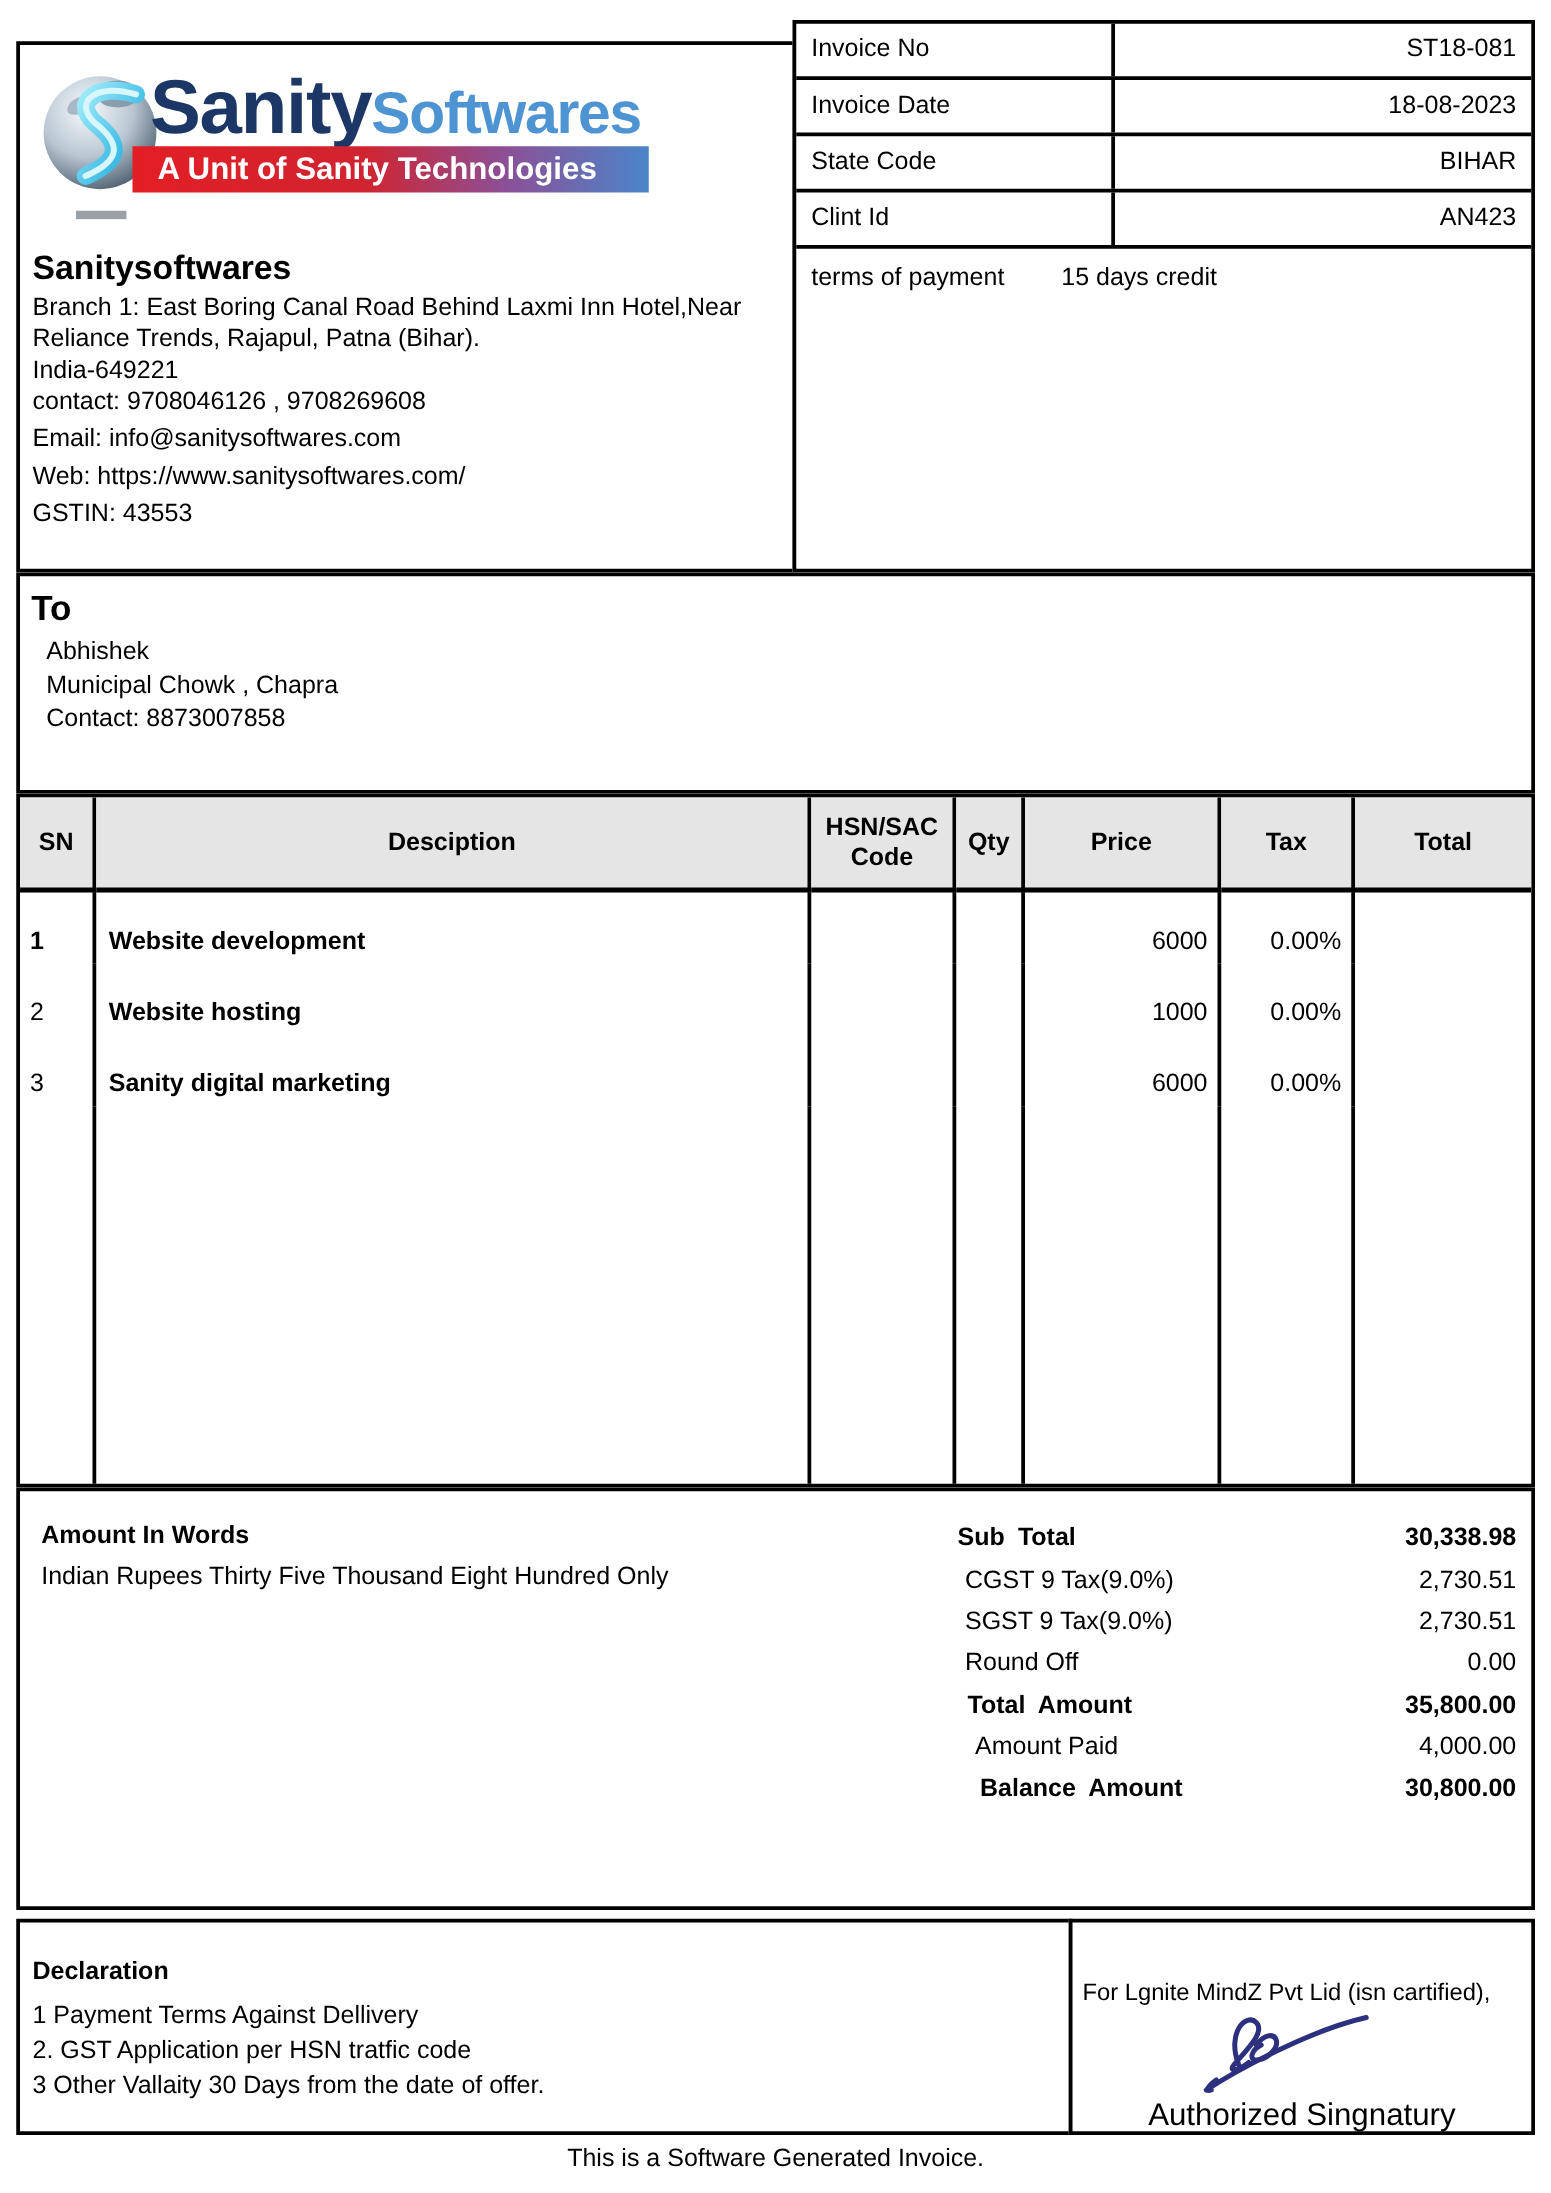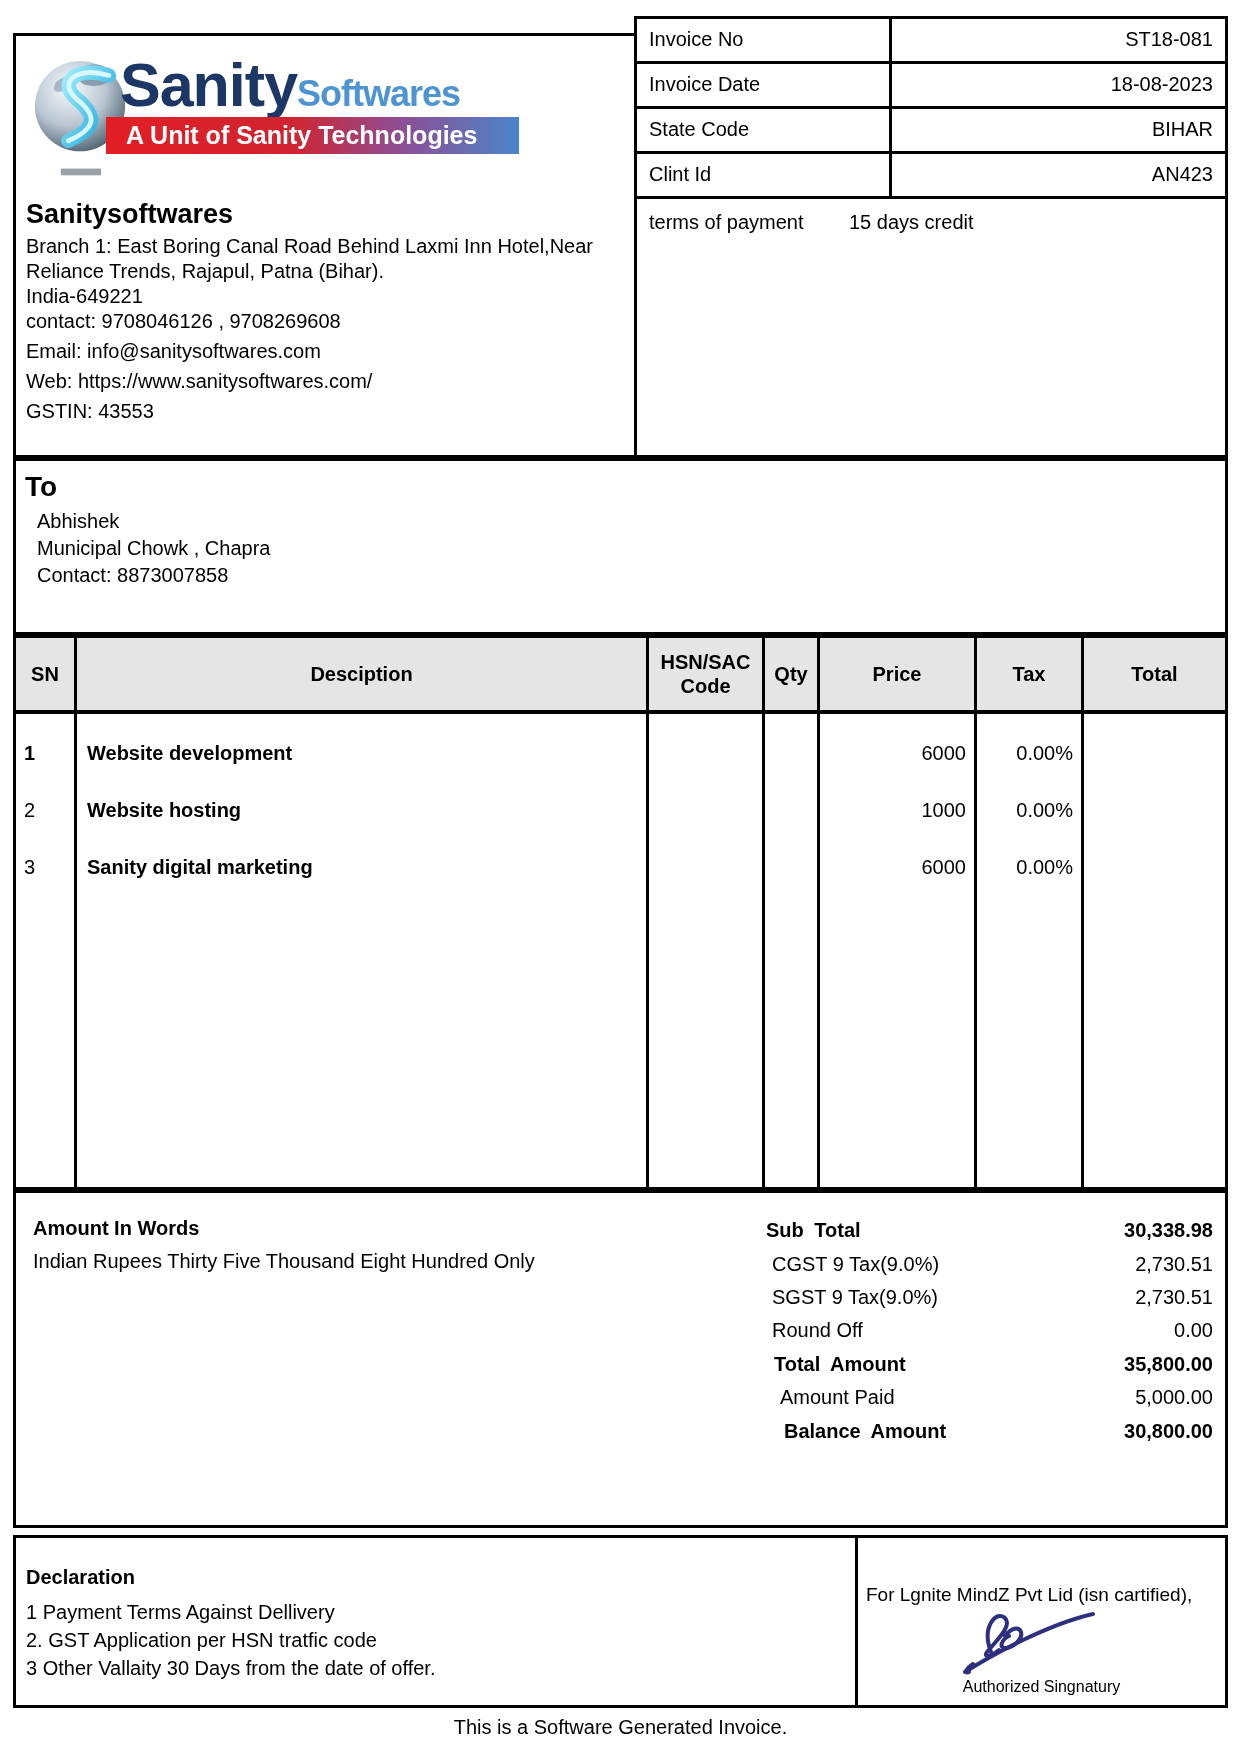--- a/index.html
+++ b/index.html
@@ -6,21 +6,21 @@
   #page{position:relative;width:1241px;height:1754px;background:#ffffff;
         font-family:"Liberation Sans",sans-serif;color:#000;overflow:hidden;}
   .box{position:absolute;border:3px solid #000;box-sizing:border-box;background:#fff;}
 
   
   #seller-box{left:13px;top:33px;width:624px;height:425px;}
   #globe{position:absolute;left:16px;top:0px;width:96px;height:150px;}
   #brand{position:absolute;left:104px;top:14px;white-space:nowrap;}
   #brand .primary{font-size:61px;font-weight:bold;color:#1c3766;letter-spacing:-1px;
                   border-bottom:7px solid #1c3766;padding-bottom:1px;}
-  #brand .secondary{font-size:36px;font-weight:bold;color:#4e93d2;letter-spacing:-1px;}
+  #brand .secondary{font-size:47px;font-weight:bold;color:#4e93d2;letter-spacing:-1px;}
   #tagline{position:absolute;left:90px;top:81px;width:413px;height:37px;box-sizing:border-box;
            background:linear-gradient(90deg,#e31e25 0%,#d02430 45%,#8c4f96 72%,#4b85c9 100%);
            color:#fff;font-weight:bold;font-size:25px;line-height:37px;padding-left:20px;}
   #seller-info{position:absolute;left:10px;top:162px;font-size:20px;line-height:25px;}
   #seller-info .name{font-size:27px;font-weight:bold;line-height:32px;margin-bottom:4px;}
   #seller-info .gap{margin-top:5px;}
 
   
   #invoice-meta{left:634px;top:16px;width:594px;height:442px;}
   #invoice-meta .title{height:47px;background:#e5e5e5;border-bottom:3px solid #000;
@@ -60,21 +60,21 @@
   .sum-line.bold{font-weight:bold;}
   .sum-line.bold .l{word-spacing:5px;}
 
   
   #declaration-box{left:13px;top:1535px;width:845px;height:173px;}
   #declaration-box .dec-title{position:absolute;left:10px;top:28px;font-size:20px;font-weight:bold;}
   #declaration-box .dec-lines{position:absolute;left:10px;top:60px;font-size:20px;line-height:28px;}
   #signature-box{left:855px;top:1535px;width:373px;height:173px;}
   #signature-box .for-line{position:absolute;left:8px;top:46px;font-size:19px;white-space:nowrap;}
   #signature-box .sig{position:absolute;left:95px;top:68px;width:170px;height:72px;}
-  #signature-box .auth-line{position:absolute;left:0;top:140px;width:100%;text-align:center;font-size:16px;}
+  #signature-box .auth-line{position:absolute;left:0;top:140px;width:100%;text-align:center;font-size:25px;}
 
   #footer-note{position:absolute;left:0;top:1716px;width:1241px;text-align:center;font-size:20px;}
 </style>
 </head>
 <body>
 
 <div id="page">
 
   <div id="seller-box" class="box">
     <svg id="globe" viewBox="0 0 100 150">
@@ -203,21 +203,21 @@
     <div class="sum-line" style="top:126px;">
       <span class="l" style="margin-left:6px;">Round Off</span>
       <span class="v">0.00</span>
     </div>
     <div class="sum-line bold" style="top:160px;">
       <span class="l" style="margin-left:8px;">Total Amount</span>
       <span class="v">35,800.00</span>
     </div>
     <div class="sum-line" style="top:193px;">
       <span class="l" style="margin-left:14px;">Amount Paid</span>
-      <span class="v">5,000.00</span>
+      <span class="v">4,000.00</span>
     </div>
     <div class="sum-line bold" style="top:227px;">
       <span class="l" style="margin-left:18px;">Balance Amount</span>
       <span class="v">30,800.00</span>
     </div>
   </div>
 
   <div id="declaration-box" class="box">
     <div class="dec-title">Declaration</div>
     <div class="dec-lines">

